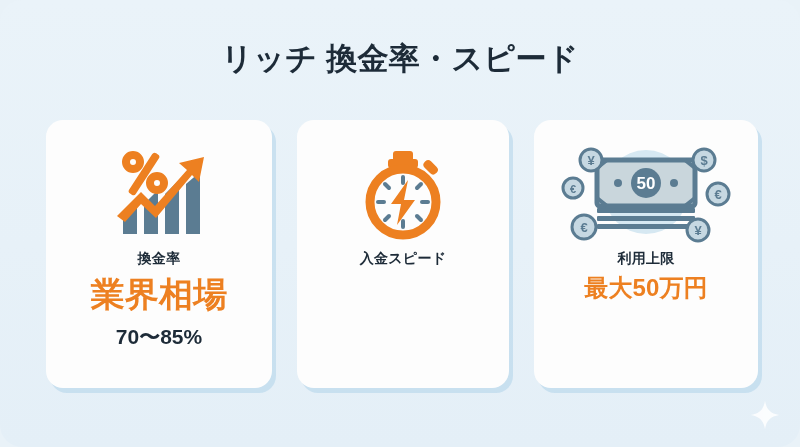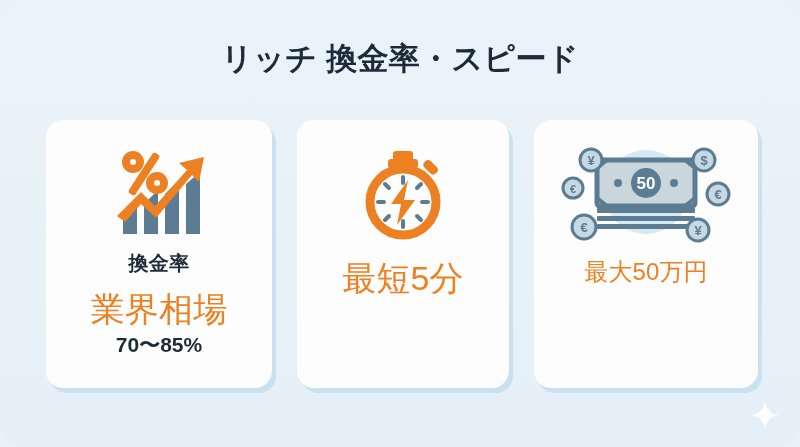--- a/index.html
+++ b/index.html
@@ -51,36 +51,36 @@
   .card-rate{width:226px;}
   .card-speed{width:212px;}
   .card-limit{width:224px;flex:1;}
 
   .icon-wrap{
     height:104px;
     display:flex;align-items:center;justify-content:center;
     width:100%;
   }
   .card-label{
-    font-size:20px;font-weight:700;color:#1d2b38;
+    font-size:14px;font-weight:700;color:#1d2b38;
     letter-spacing:.02em;
     margin-top:4px;
   }
   .card-value{
-    font-size:34px;font-weight:400;color:#ed8021;
+    font-size:34px;font-weight:700;color:#ed8021;
     letter-spacing:.005em;
     line-height:1.18;
-    margin-top:12px;
+    margin-top:6px;
     white-space:nowrap;
   }
   .card-limit .card-value{font-size:24px;}
   .card-sub{
     font-size:20px;font-weight:700;color:#1d2b38;
     letter-spacing:.02em;
-    margin-top:2px;
+    margin-top:9px;
   }
   .card-rate .card-sub{font-size:21px;letter-spacing:0;}
 
   .sparkle{
     position:absolute;left:750px;top:400px;
     width:30px;height:30px;z-index:4;opacity:.95;
   }
 </style>
 </head>
 <body>
@@ -134,21 +134,21 @@
             <line x1="67" y1="56" x2="73" y2="56"></line>
             <line x1="30" y1="38" x2="34" y2="42"></line>
             <line x1="62" y1="70" x2="66" y2="74"></line>
             <line x1="66" y1="38" x2="62" y2="42"></line>
             <line x1="34" y1="70" x2="30" y2="74"></line>
           </g>
 
           <path d="M53 34 L36 58 L46 58 L42 79 L60 54 L49 54 Z" fill="#ed8021"></path>
         </svg>
       </div>
-      <div class="card-value">最短5分</div>
+      <div class="card-label">入金スピード</div>
     </div>
 
     <div class="card card-limit">
       <div class="icon-wrap">
         <svg width="170" height="100" viewBox="0 0 170 100" aria-hidden="true">
 
           <circle cx="85" cy="48" r="42" fill="#d6e8f2"></circle>
 
           <g fill="#5b7c92">
             <rect x="36" y="64" width="98" height="5" rx="1"></rect>
@@ -184,20 +184,21 @@
               <circle cx="23" cy="83" r="12" fill="#c6d8e2" stroke="#5b7c92" stroke-width="3"></circle>
               <text x="23" y="88">€</text>
             </g>
             <g>
               <circle cx="137" cy="86" r="11" fill="#c6d8e2" stroke="#5b7c92" stroke-width="3"></circle>
               <text x="137" y="91">¥</text>
             </g>
           </g>
         </svg>
       </div>
+      <div class="card-label">利用上限</div>
       <div class="card-value">最大50万円</div>
     </div>
 
   </div>
 
   <svg class="sparkle" viewBox="0 0 40 40">
     <path d="M20 1 C21.8 12.5 27.5 18.2 39 20 C27.5 21.8 21.8 27.5 20 39 C18.2 27.5 12.5 21.8 1 20 C12.5 18.2 18.2 12.5 20 1 Z" fill="#ffffff" opacity="0.9"></path>
   </svg>
 
 </div>

